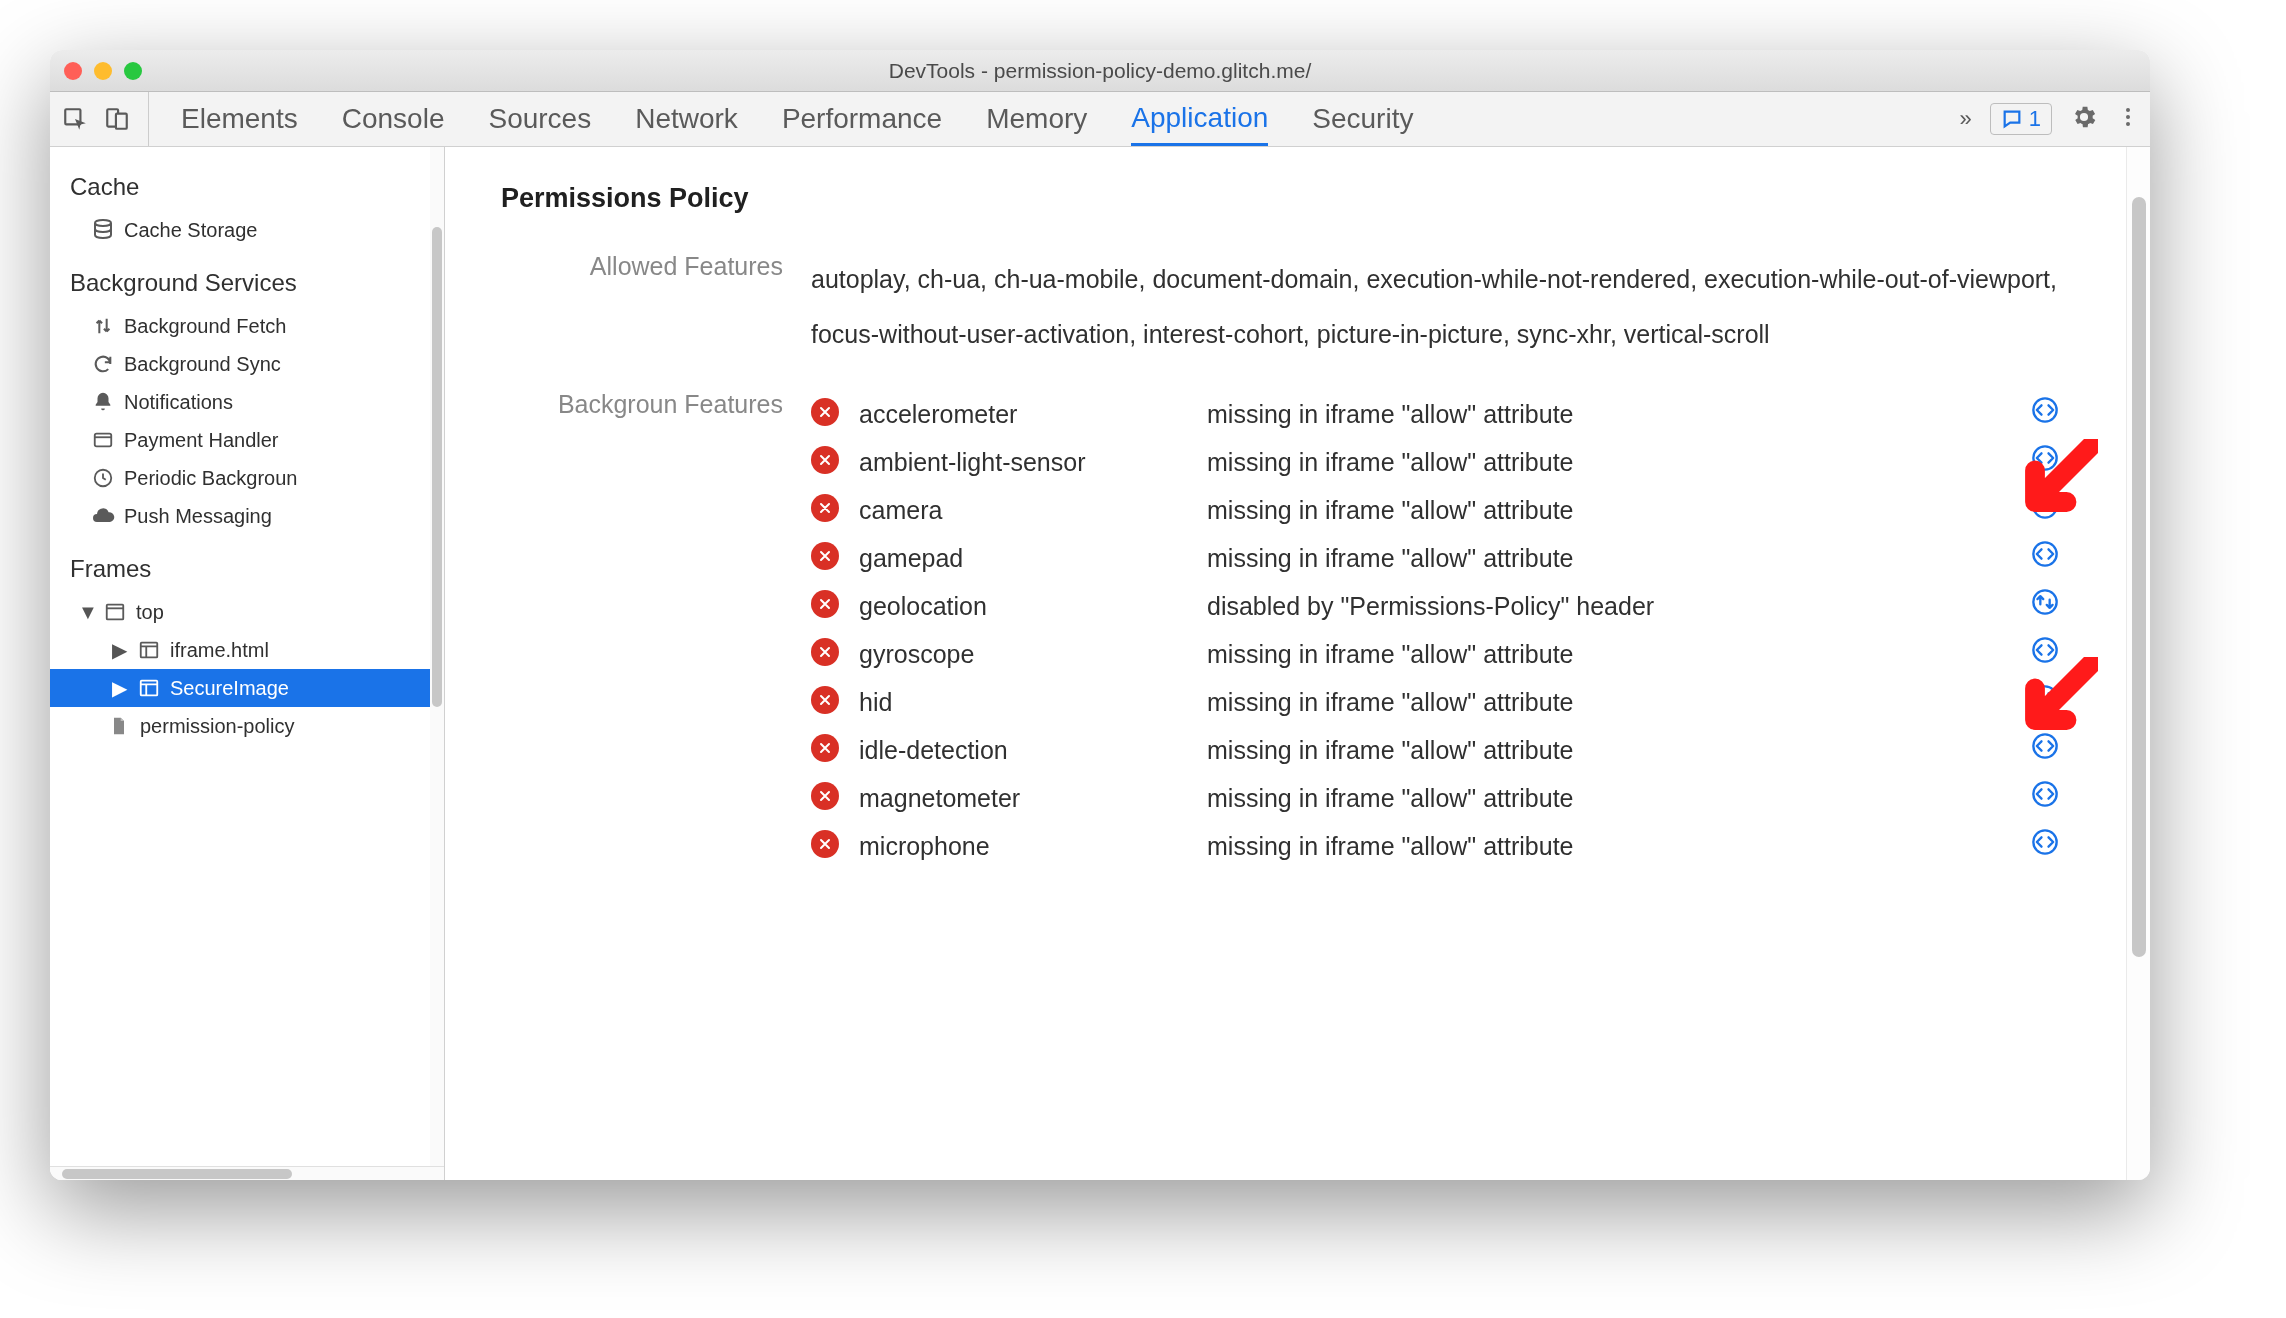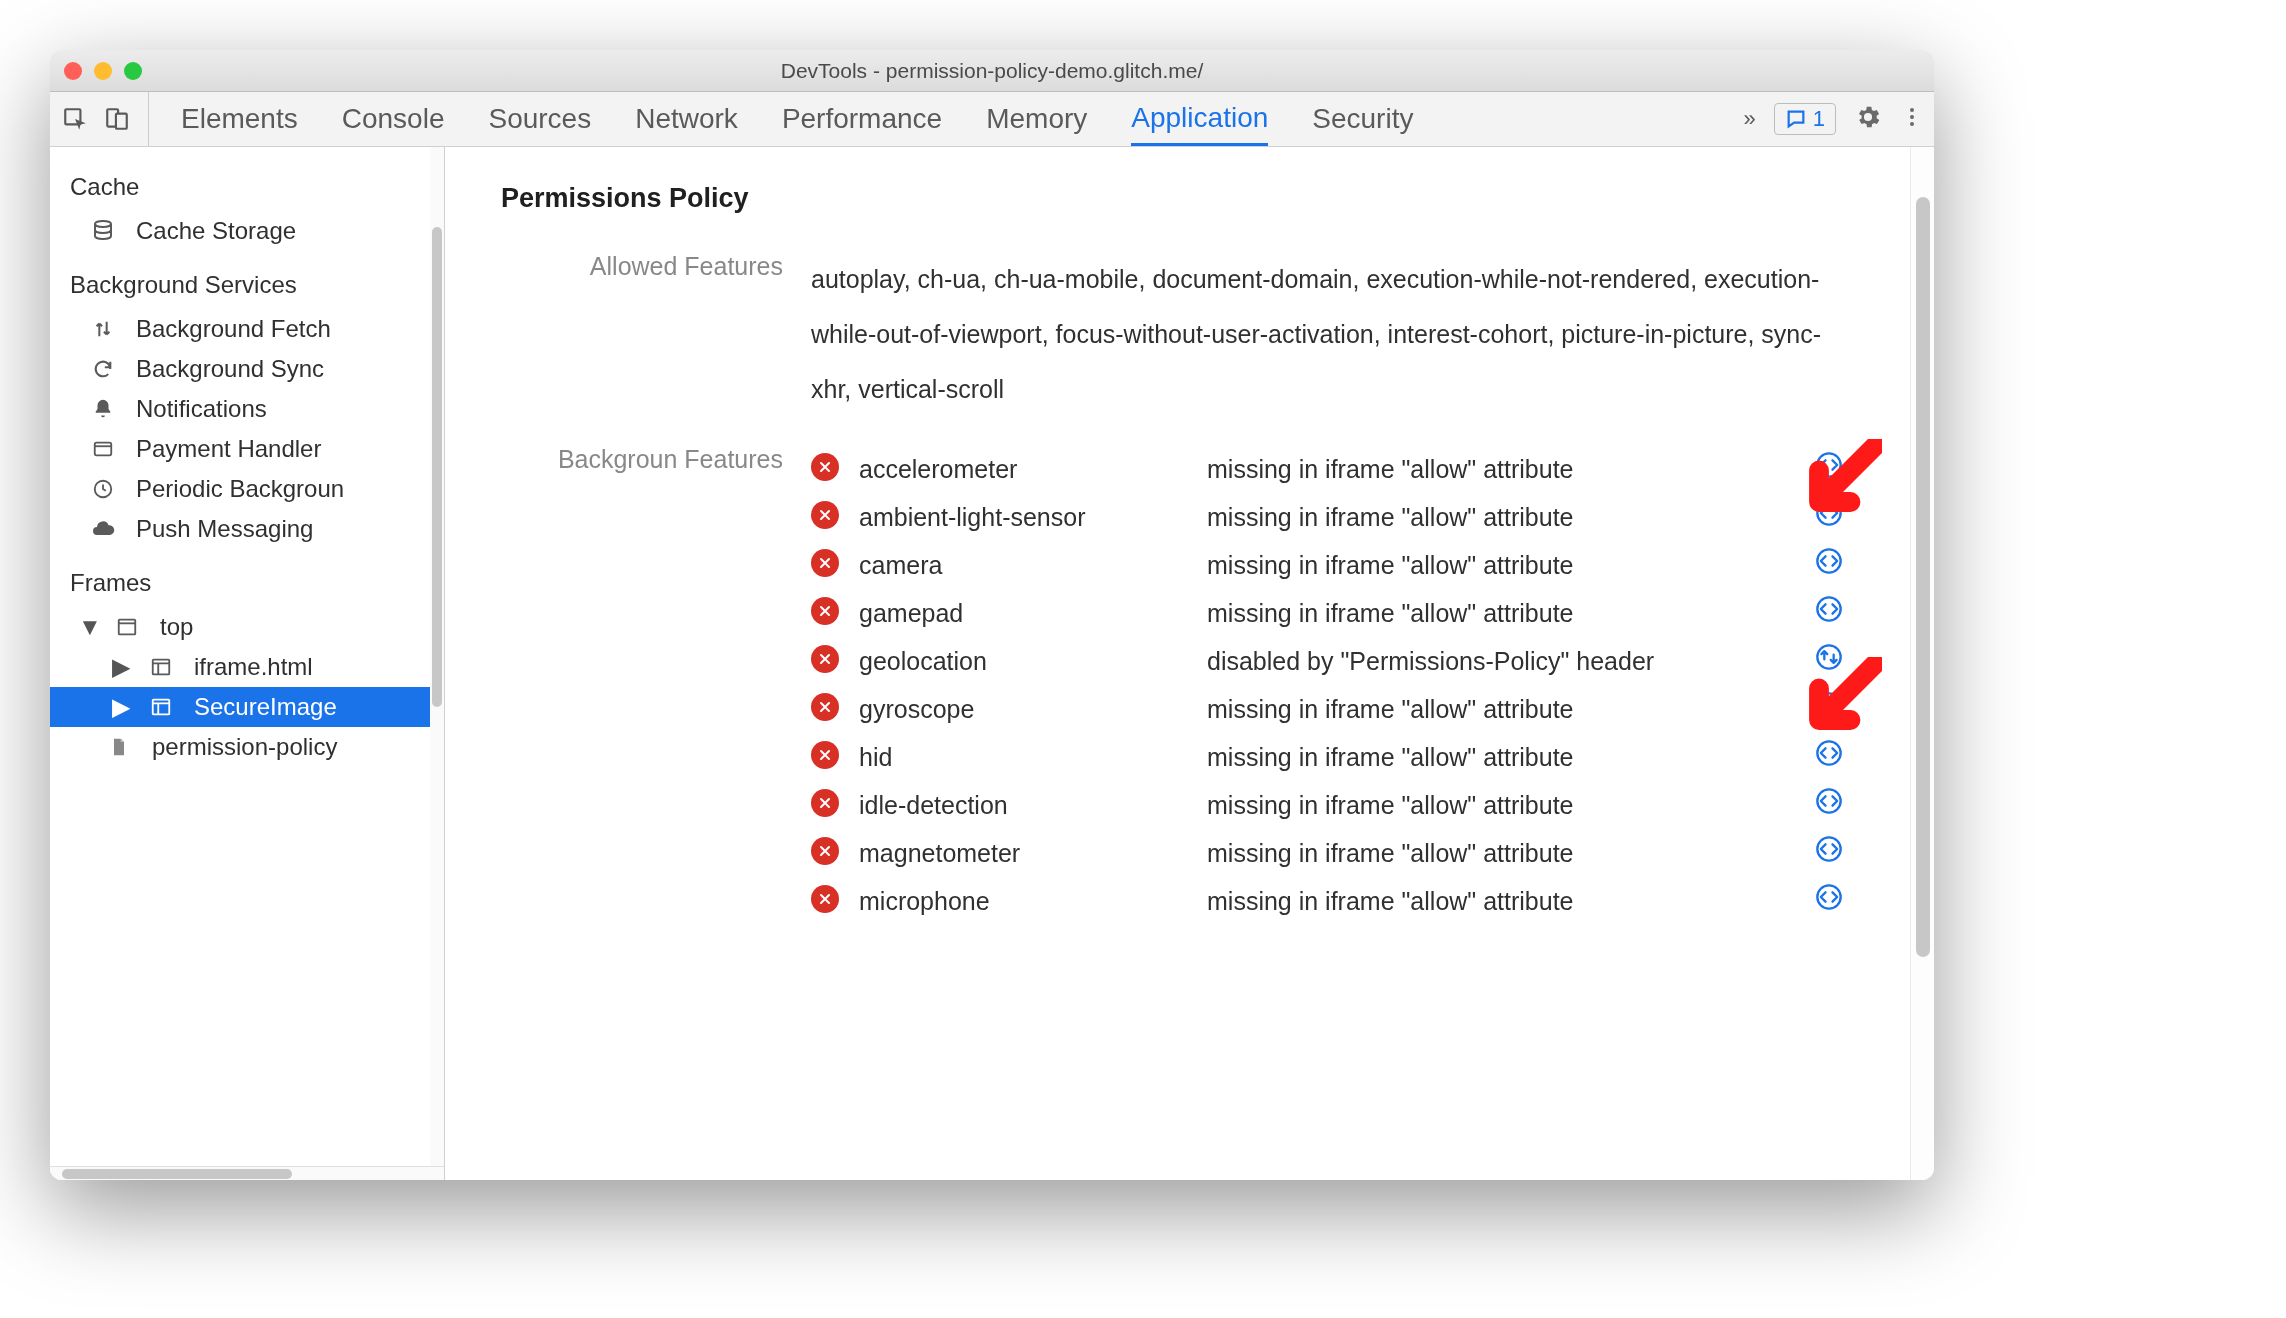--- a/index.html
+++ b/index.html
@@ -5,21 +5,21 @@
     * { box-sizing: border-box; margin: 0; padding: 0; }
     body {
       font-family: -apple-system, BlinkMacSystemFont, "Segoe UI", Helvetica, Arial, sans-serif;
       background: #fff;
       width: 2286px;
       height: 1318px;
       position: relative;
       padding: 50px;
     }
     .window {
-      width: 1884px;
+      width: 2100px;
       height: 1130px;
       background: #fff;
       border-radius: 12px;
       box-shadow: 0 30px 90px rgba(0,0,0,0.4);
       overflow: hidden;
       display: flex;
       flex-direction: column;
       position: relative;
     }
     
@@ -76,22 +76,22 @@
     
     .sidebar {
       width: 395px; border-right: 1px solid #d0d0d0; background: #fff;
       display: flex; flex-direction: column; overflow: hidden; position: relative;
     }
     .sidebar-scroll { overflow-y: auto; flex: 1; padding-top: 6px; }
     .section-title {
       font-size: 24px; color: #303030; padding: 20px 20px 10px 20px;
     }
     .tree-item {
-      display: flex; align-items: center; gap: 20px;
-      padding: 6px 10px 6px 40px; font-size: 24px; color: #303030;
+      display: flex; align-items: center; gap: 8px;
+      padding: 6px 10px 6px 40px; font-size: 20px; color: #303030;
       white-space: nowrap; overflow: hidden;
     }
     .tree-item .icon { width: 26px; height: 26px; display: inline-flex; align-items: center; justify-content: center; color: #5a5a5a; flex-shrink: 0; }
     .tree-item.level2 { padding-left: 62px; }
     .tree-item.level3 { padding-left: 56px; }
     .tree-item.selected { background: #1a73e8; color: #fff; }
     .tree-item.selected .icon { color: #fff; }
     .tree-item .disclosure { width: 16px; color: #555; flex-shrink: 0; }
     .tree-item.selected .disclosure { color: #fff; }
     .sidebar-hscroll {

